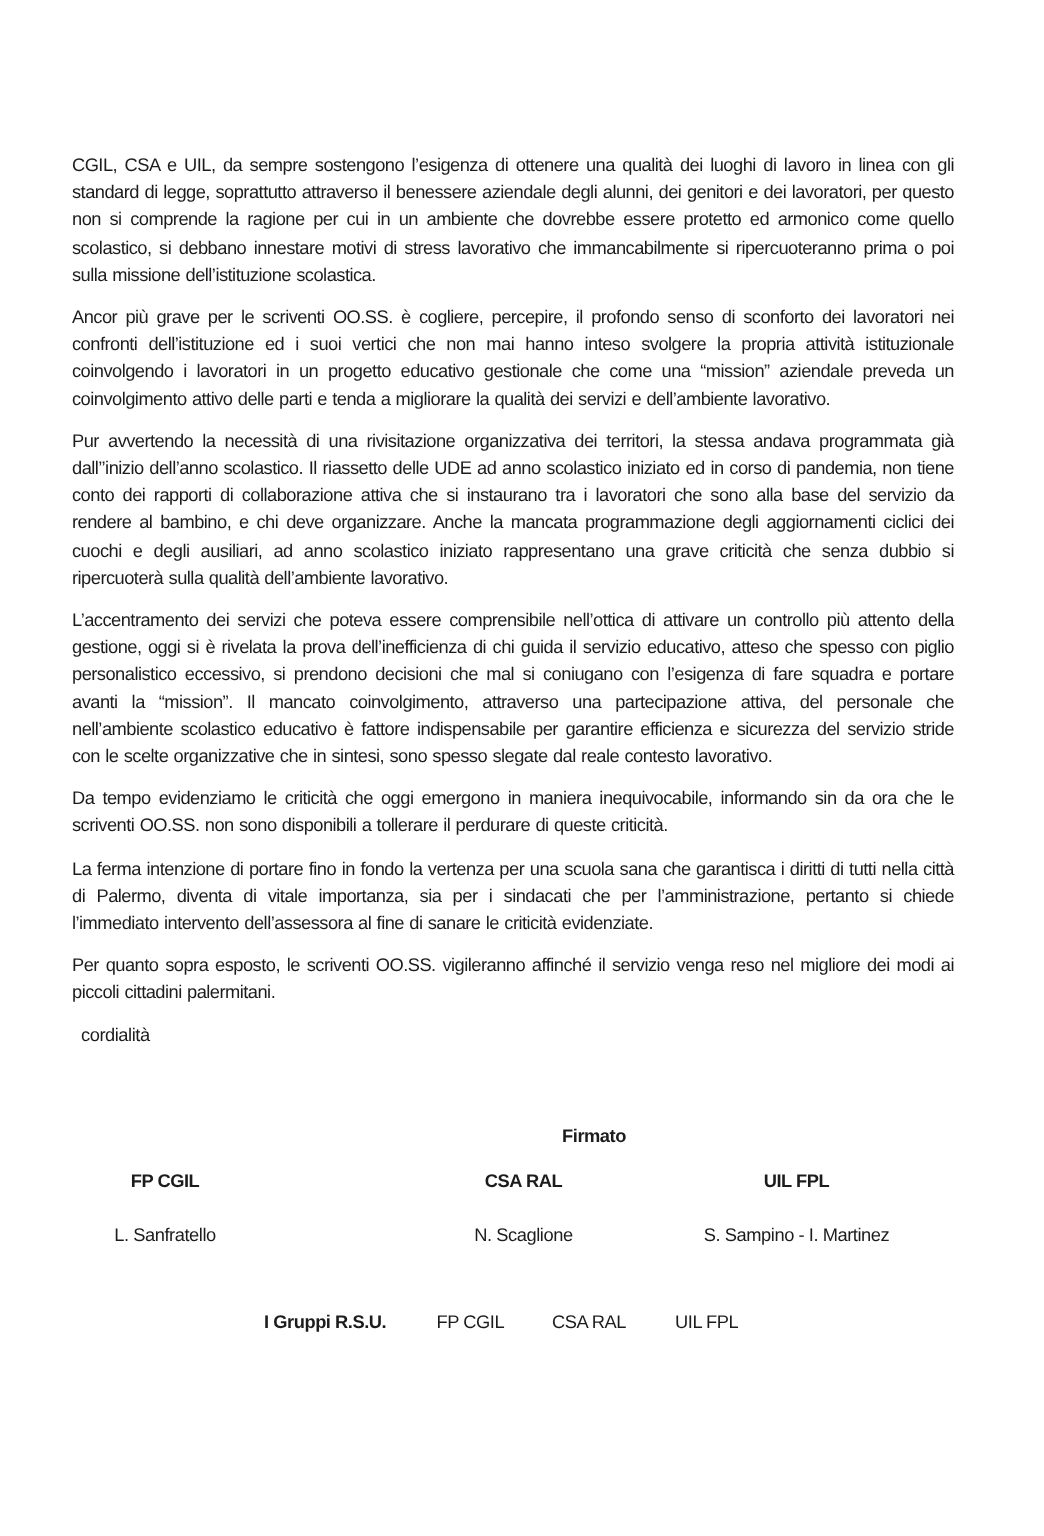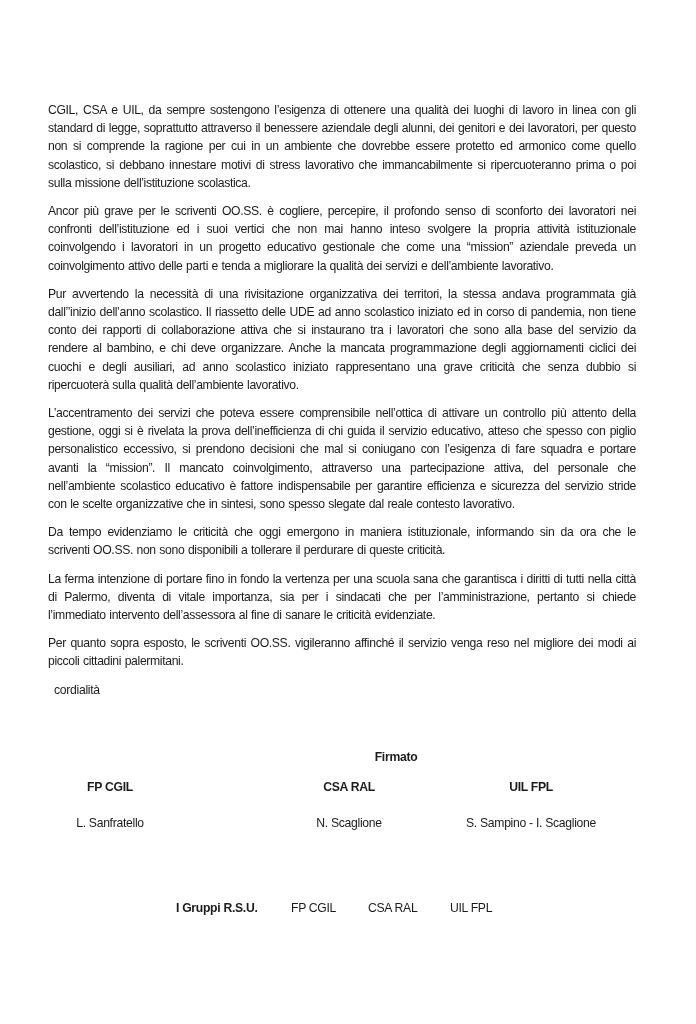--- a/index.html
+++ b/index.html
@@ -13,53 +13,53 @@
   .signed { position: absolute; top: 750px; left: 0; width: 696px; text-align: center;
             font-weight: bold; font-size: 12.2px; letter-spacing: -0.3px; padding-left: 48px; }
   .orgs, .names { position: absolute; left: 0; width: 696px; font-size: 12.2px; letter-spacing: -0.3px; }
   .orgs { top: 780px; font-weight: bold; }
   .names { top: 816px; }
   .col { position: absolute; text-align: center; width: 200px; }
   .c1 { left: 10px; }
   .c2 { left: 249px; }
   .c3 { left: 431px; }
   .rsu { position: absolute; top: 874px; left: 0; width: 696px; font-size: 12.2px; letter-spacing: -0.3px; }
-  .rsu span { position: absolute; white-space: nowrap; margin-top: 27px; }
+  .rsu span { position: absolute; white-space: nowrap; }
   .rsu .lbl { left: 176px; font-weight: bold; }
   .rsu .g1 { left: 291px; }
   .rsu .g2 { left: 368px; }
   .rsu .g3 { left: 450px; }
 </style>
 </head>
 <body>
 
 <div class="page">
   <div class="body-text">
     <p class="para">CGIL, CSA e UIL,  da  sempre sostengono l’esigenza di ottenere una qualità dei luoghi di lavoro in linea con gli standard di legge, soprattutto attraverso il benessere aziendale degli alunni, dei genitori e dei lavoratori, per questo non si comprende la ragione per cui in un ambiente che dovrebbe essere protetto ed armonico come quello scolastico, si debbano innestare motivi di stress lavorativo che immancabilmente si ripercuoteranno prima o poi sulla missione dell’istituzione scolastica.</p>
     <p class="para">Ancor più grave per le scriventi OO.SS. è cogliere, percepire, il profondo senso di sconforto dei lavoratori nei confronti dell’istituzione ed i suoi vertici che non mai hanno inteso svolgere la propria attività istituzionale coinvolgendo i lavoratori in un progetto educativo gestionale che come una “mission” aziendale preveda un coinvolgimento attivo delle parti e tenda a  migliorare la qualità dei servizi e dell’ambiente lavorativo.</p>
     <p class="para">Pur avvertendo la necessità di una rivisitazione organizzativa dei territori, la stessa andava programmata già dall’’inizio dell’anno scolastico. Il riassetto delle UDE ad anno scolastico iniziato ed in corso di pandemia, non tiene conto dei rapporti di collaborazione attiva che si instaurano tra i lavoratori  che sono alla base del servizio da rendere al bambino, e chi deve organizzare. Anche la mancata programmazione degli aggiornamenti ciclici dei cuochi e degli ausiliari, ad anno scolastico iniziato rappresentano una grave criticità che senza dubbio si ripercuoterà sulla qualità dell’ambiente lavorativo.</p>
     <p class="para">L’accentramento dei servizi che poteva essere comprensibile nell’ottica di attivare un controllo più attento della gestione, oggi si è rivelata la prova dell’inefficienza di chi guida il servizio educativo, atteso che spesso con piglio personalistico eccessivo, si prendono decisioni che mal si coniugano con l’esigenza di fare squadra e portare avanti la “mission”. Il mancato coinvolgimento, attraverso una partecipazione attiva, del personale che nell’ambiente scolastico educativo è fattore indispensabile per garantire efficienza e sicurezza del servizio stride con le scelte organizzative che in sintesi, sono spesso slegate dal reale contesto lavorativo.</p>
-    <p class="para">Da tempo evidenziamo le criticità che oggi emergono in maniera istituzionale, informando sin da ora che le scriventi OO.SS. non sono disponibili a tollerare il perdurare di queste criticità.</p>
+    <p class="para">Da tempo evidenziamo le criticità che oggi emergono in maniera inequivocabile, informando sin da ora che le scriventi OO.SS. non sono disponibili a tollerare il perdurare di queste criticità.</p>
     <p class="para">La ferma intenzione di portare fino in fondo la vertenza per una scuola sana che garantisca i diritti di tutti nella città di Palermo, diventa di vitale importanza, sia per i sindacati che per l’amministrazione, pertanto si chiede l’immediato intervento dell’assessora al fine di sanare le criticità evidenziate.</p>
     <p class="para">Per quanto sopra esposto, le scriventi OO.SS. vigileranno affinché il servizio venga reso nel migliore dei modi ai piccoli cittadini palermitani.</p>
     <p class="closing">cordialità</p>
   </div>
 
   <div class="signed">Firmato</div>
 
   <div class="orgs">
     <div class="col c1">FP CGIL</div>
     <div class="col c2">CSA RAL</div>
     <div class="col c3">UIL FPL</div>
   </div>
 
   <div class="names">
     <div class="col c1">L. Sanfratello</div>
     <div class="col c2">N. Scaglione</div>
-    <div class="col c3">S. Sampino - I. Scaglione</div>
+    <div class="col c3">S. Sampino - I. Martinez</div>
   </div>
 
   <div class="rsu">
     <span class="lbl">I Gruppi  R.S.U.</span>
     <span class="g1">FP CGIL</span>
     <span class="g2">CSA RAL</span>
     <span class="g3">UIL FPL</span>
   </div>
 </div>
 

